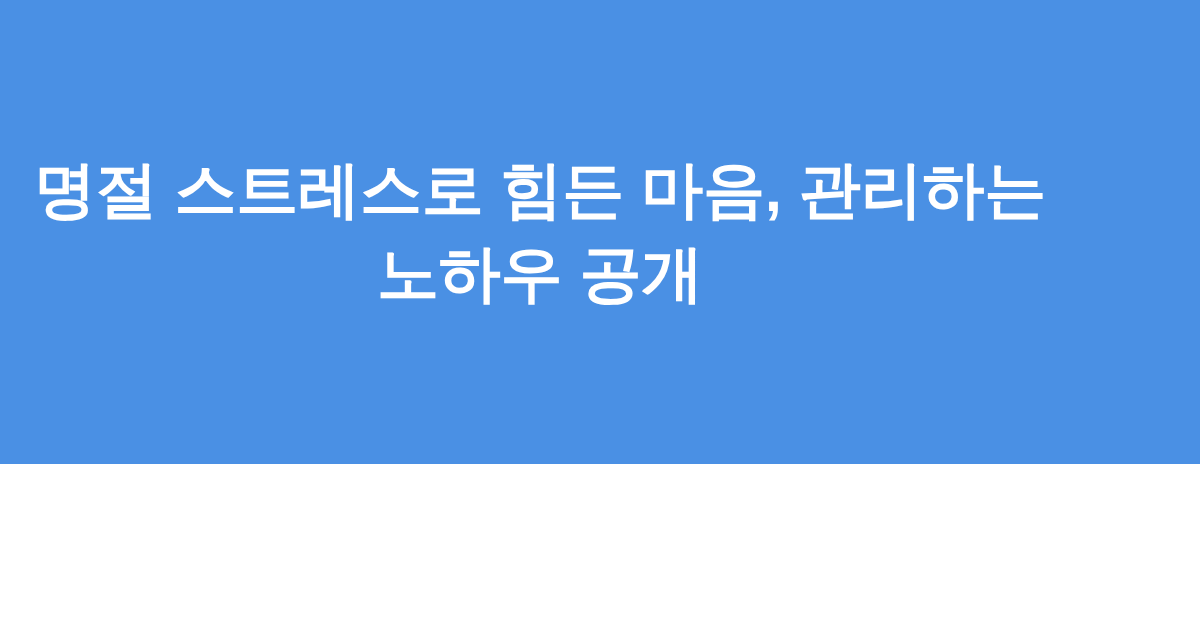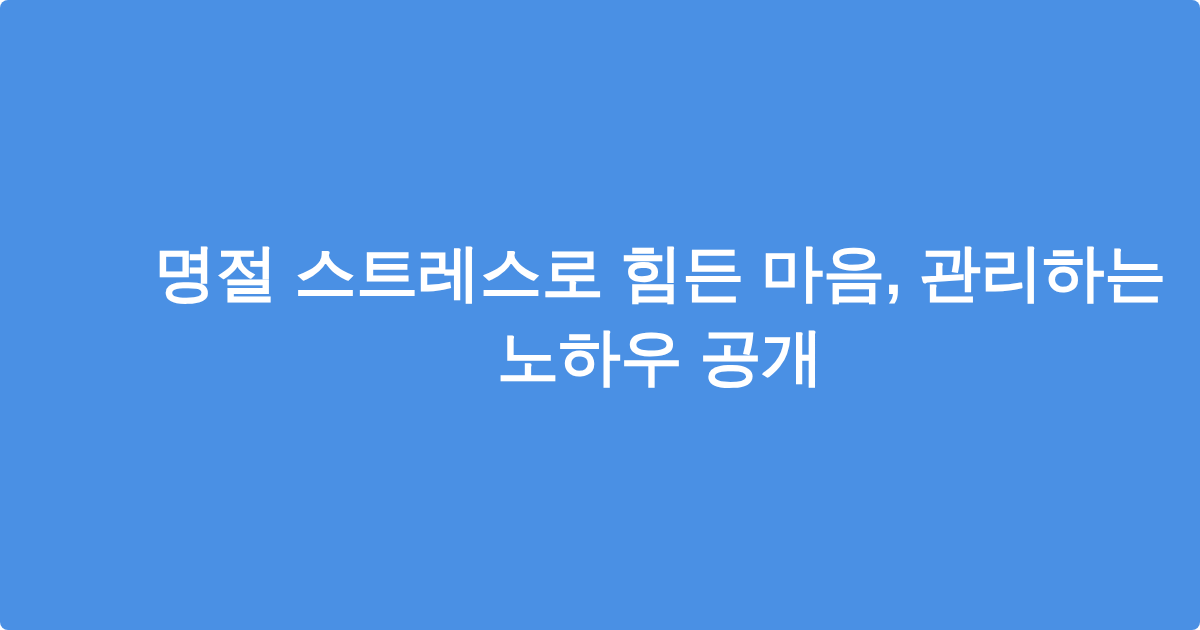--- a/index.html
+++ b/index.html
@@ -13,26 +13,25 @@
     height: 630px;
     overflow: hidden;
     font-family: "Liberation Sans", "DejaVu Sans", sans-serif;
   }
 
   
   .og-card {
     position: relative;
     box-sizing: border-box;
     width: 1200px;
-    height: 630px;
+    height: 464px;
     background-color: #4a90e4;
     display: flex;
     align-items: center;
-    justify-content: flex-end;
-    border-radius: 8px;
+    justify-content: flex-start;
     -webkit-font-smoothing: antialiased;
   }
 
   
   .headline-block {
     width: 1080px;
     display: flex;
     flex-direction: column;
     align-items: center;
     justify-content: center;

